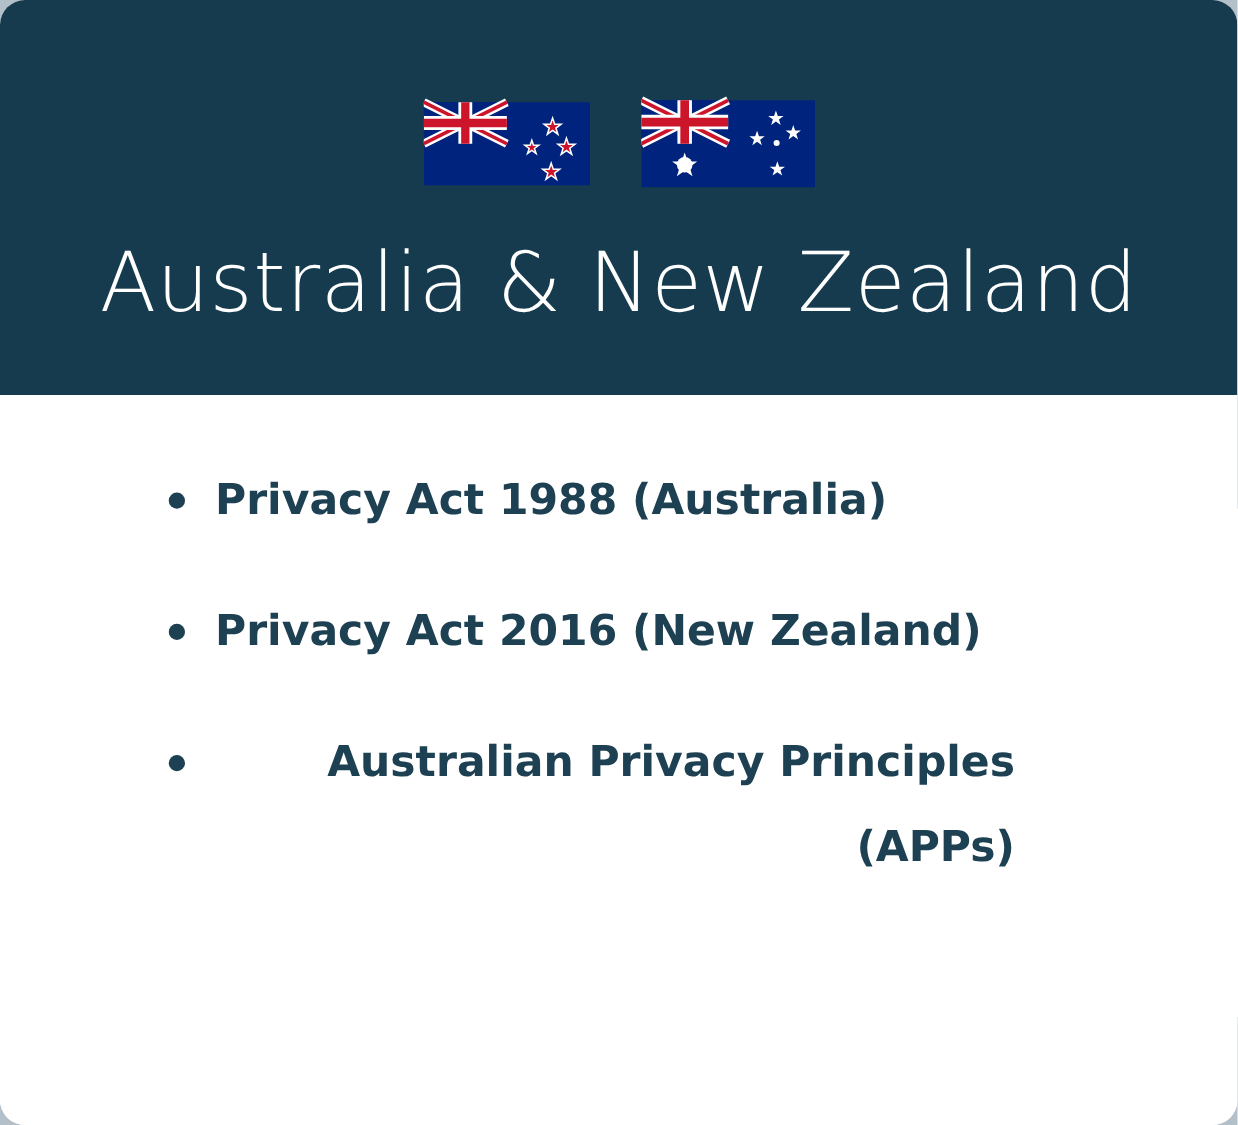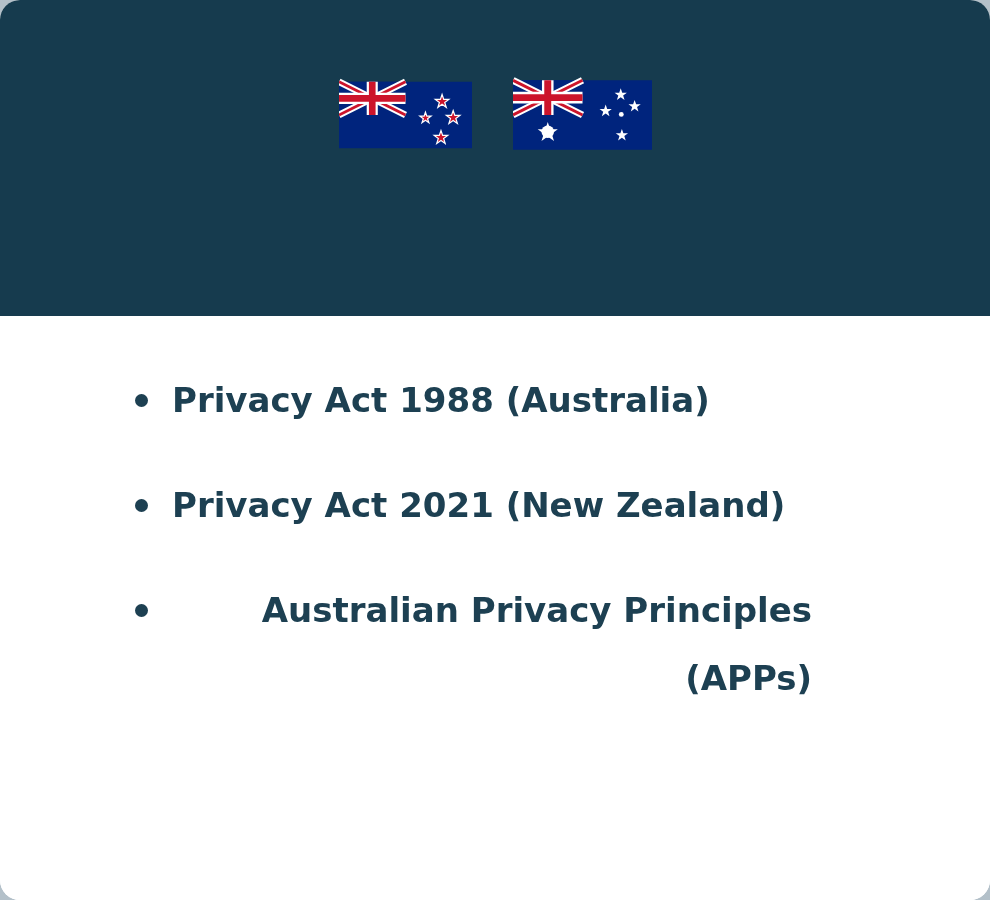--- a/index.html
+++ b/index.html
@@ -164,31 +164,32 @@
           <path d="M93,7 l1.3,3.8 4.0,0 -3.2,2.4 1.2,3.8 -3.3,-2.3 -3.3,2.3 1.2,-3.8 -3.2,-2.4 4.0,0 z"></path>
           <path d="M80,21 l1.3,3.8 4.0,0 -3.2,2.4 1.2,3.8 -3.3,-2.3 -3.3,2.3 1.2,-3.8 -3.2,-2.4 4.0,0 z"></path>
           <path d="M105,17 l1.3,3.8 4.0,0 -3.2,2.4 1.2,3.8 -3.3,-2.3 -3.3,2.3 1.2,-3.8 -3.2,-2.4 4.0,0 z"></path>
           <path d="M94,42 l1.3,3.8 4.0,0 -3.2,2.4 1.2,3.8 -3.3,-2.3 -3.3,2.3 1.2,-3.8 -3.2,-2.4 4.0,0 z"></path>
           <circle cx="93.5" cy="29.5" r="2.1"></circle>
         </g>
       </svg>
 
     </div>
 
+    <div class="header-title">Australia &amp; New Zealand</div>
   </div>
 
   <div class="card-body">
     <ul class="bullet-list">
       <li class="bullet-item">
         <span class="bullet-dot"></span>
         <span>Privacy Act 1988 (Australia)</span>
       </li>
       <li class="bullet-item">
         <span class="bullet-dot"></span>
-        <span>Privacy Act 2021 (New Zealand)</span>
+        <span>Privacy Act 2016 (New Zealand)</span>
       </li>
       <li class="bullet-item">
         <span class="bullet-dot"></span>
         <span>Australian Privacy Principles (APPs)</span>
       </li>
     </ul>
   </div>
 
 </div>
 

